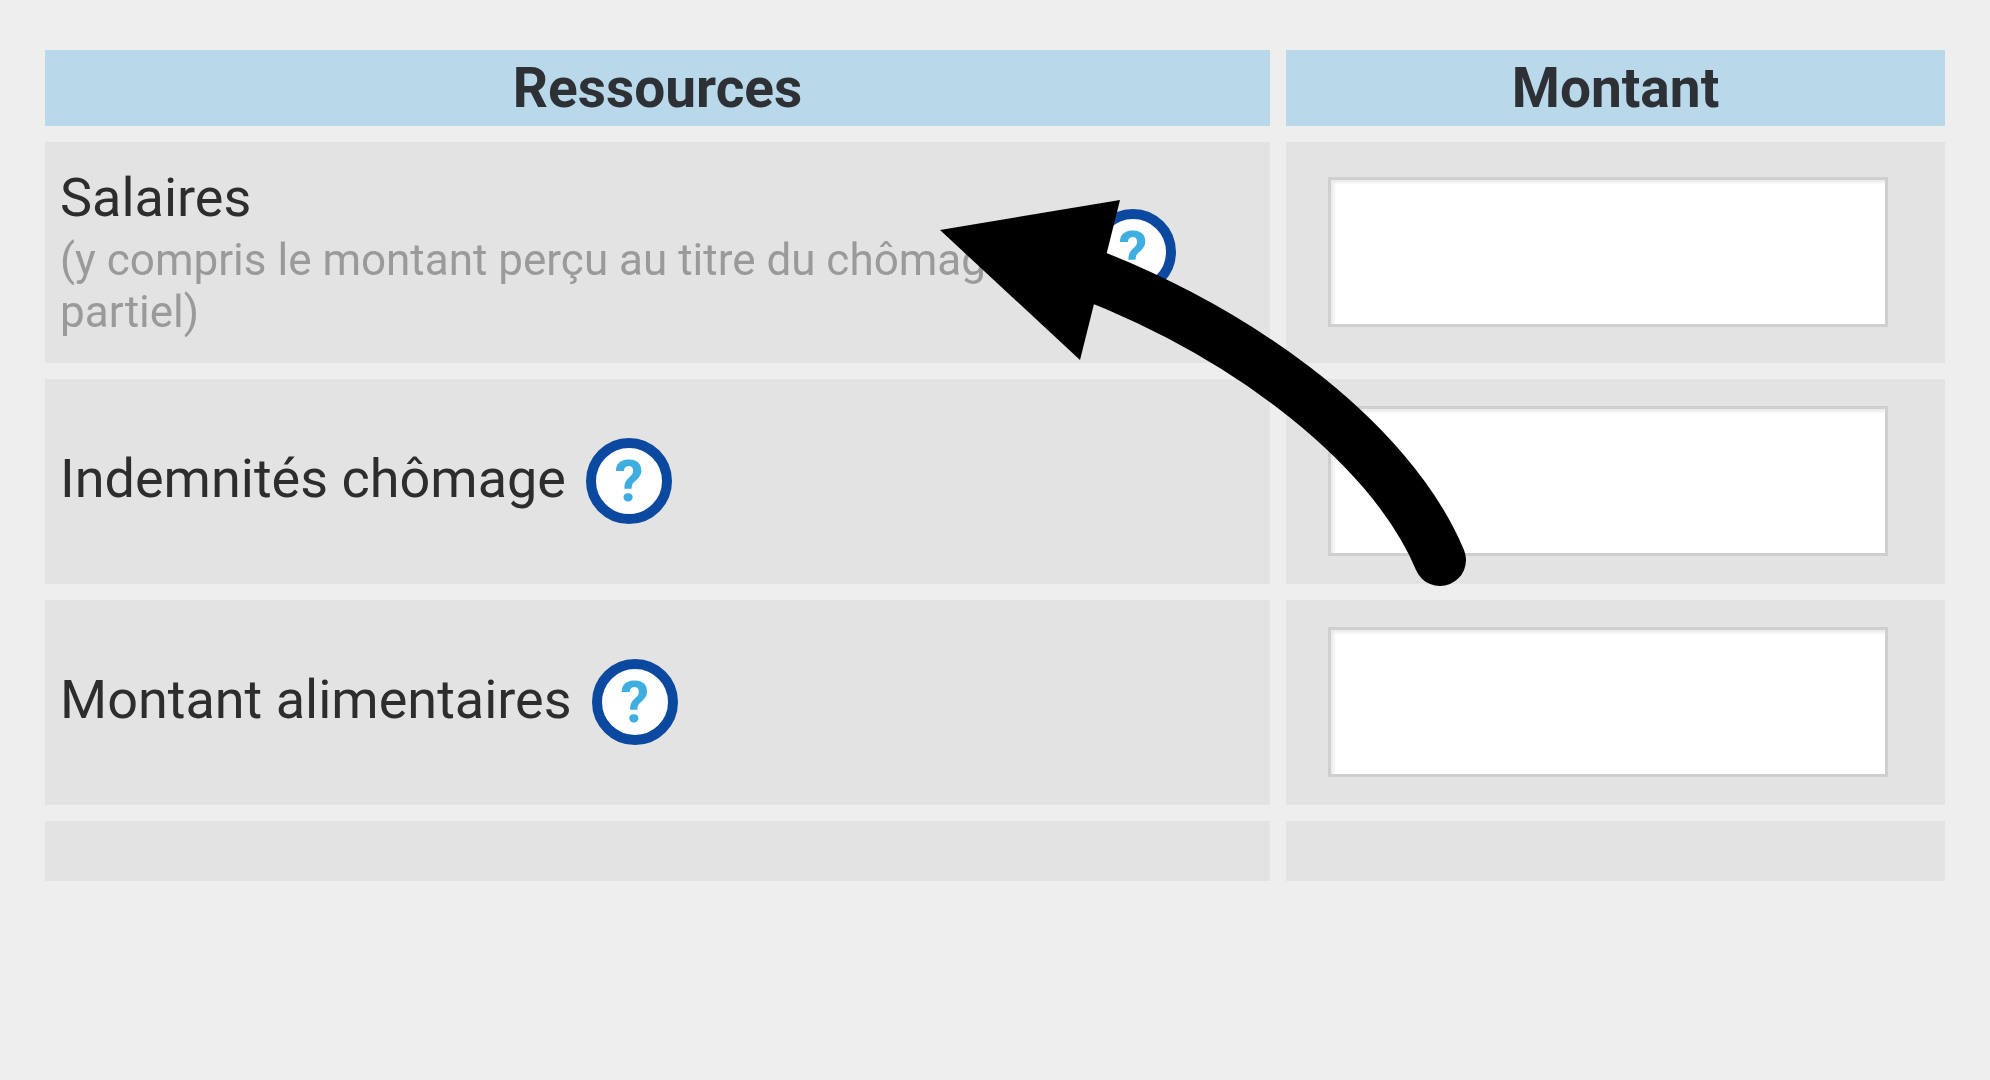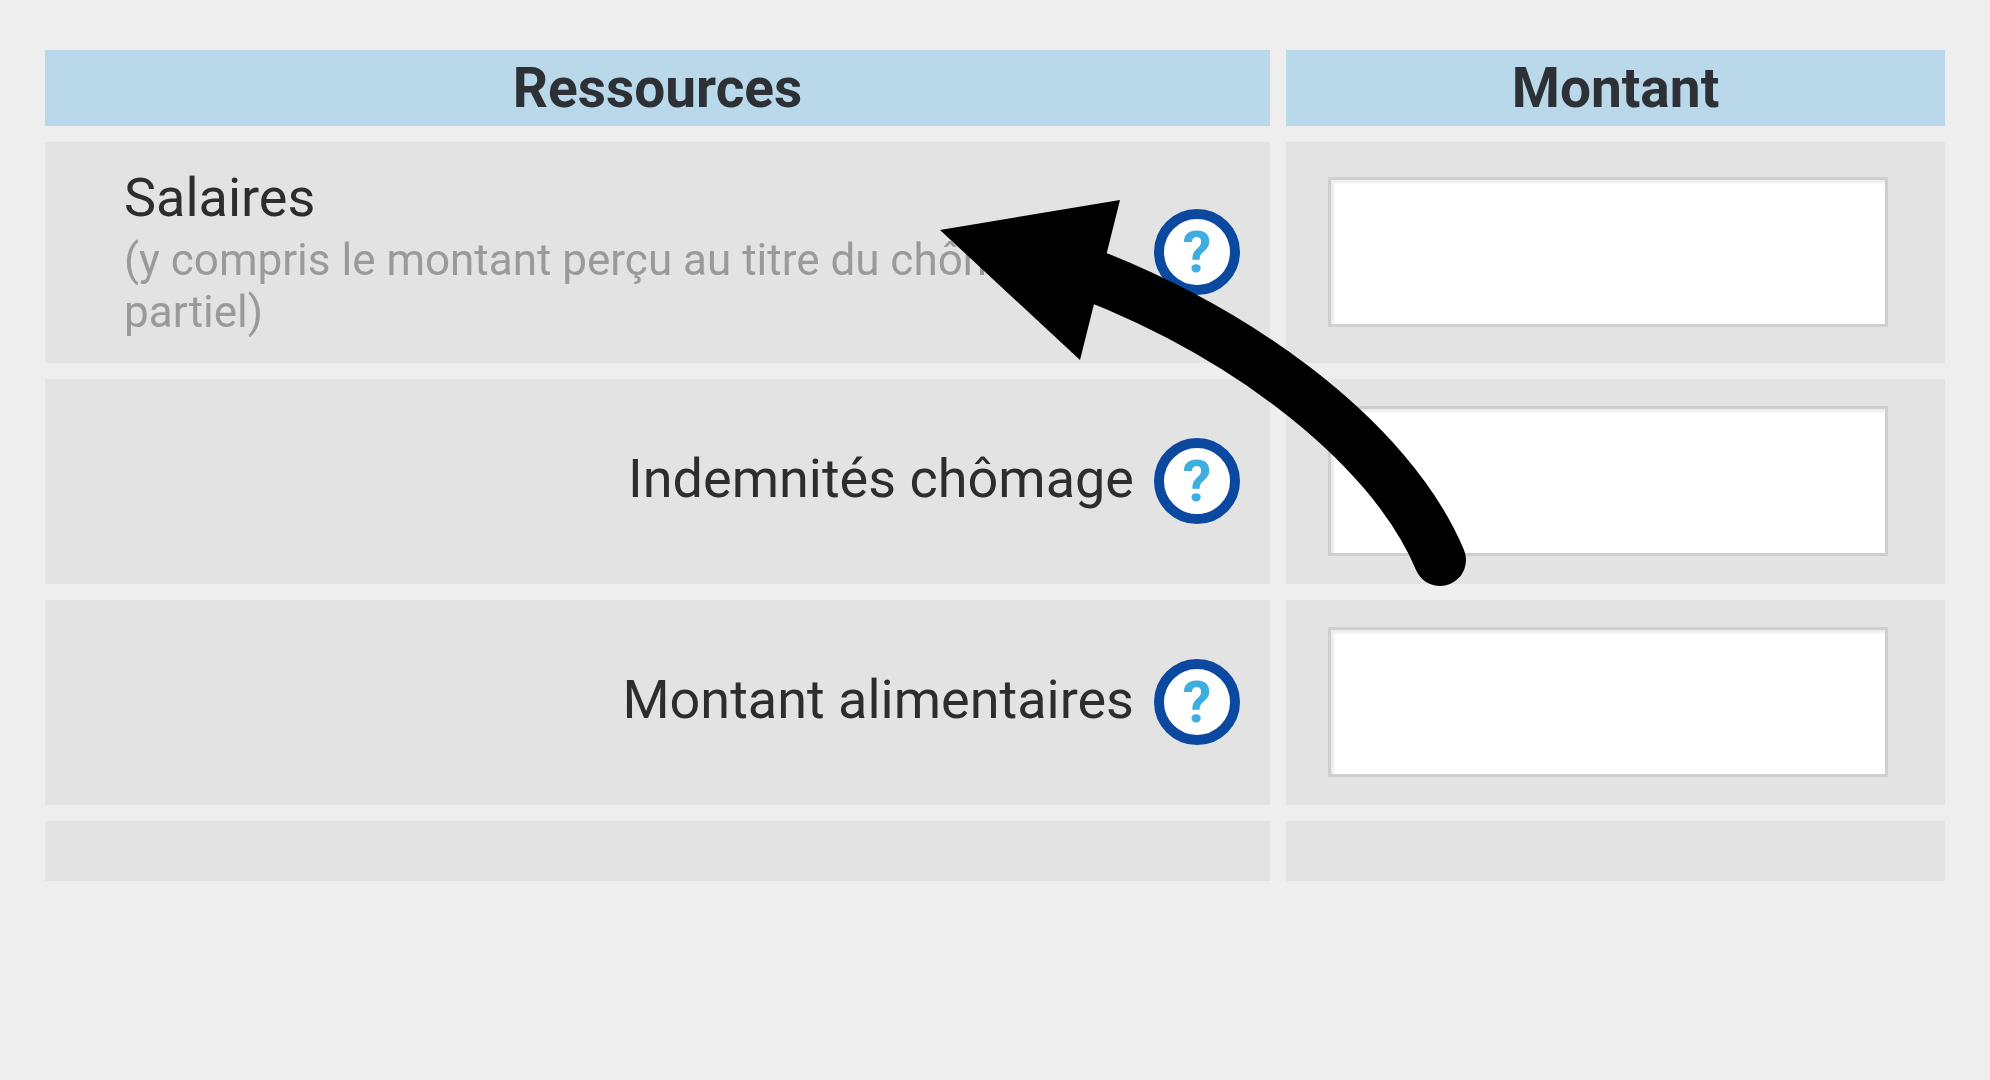--- a/index.html
+++ b/index.html
@@ -31,21 +31,21 @@
     .col-res { flex: 0 0 1225px; }
     .col-amt { flex: 1 1 auto; }
     .body-cell {
       background: #e3e3e3;
       display: flex;
       align-items: center;
       padding: 24px 30px 24px 15px;
       min-height: 205px;
     }
     .res-cell {
-      justify-content: flex-end;
+      justify-content: flex-start;
       gap: 20px;
     }
     .res-text {
       display: flex;
       flex-direction: column;
       gap: 6px;
       color: #373737;
     }
     .res-label {
       font-size: 54px;

